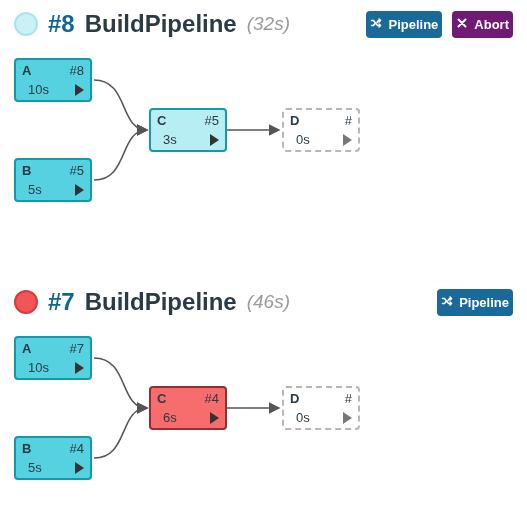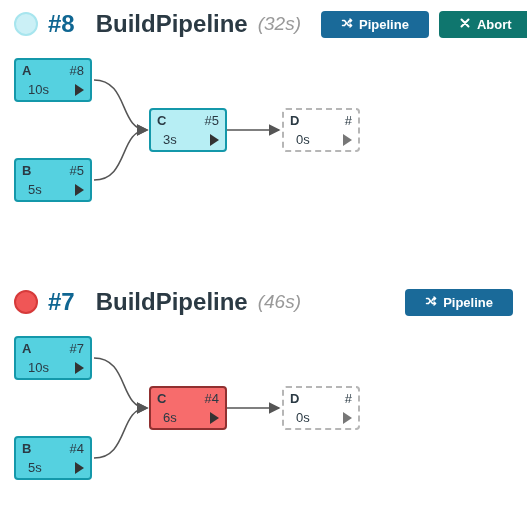--- a/index.html
+++ b/index.html
@@ -27,32 +27,32 @@
   .status-dot{
     width:24px;height:24px;border-radius:50%;
     flex:0 0 24px;
   }
   .status-running{background:#cbf0f6;border:2px solid #a7e5ee;}
   .status-fail{background:#f05656;border:2px solid #d63a3a;}
   .hlink{
     font-size:24px;font-weight:700;color:var(--blue);
     text-decoration:none;cursor:pointer;
   }
-  .hname{font-size:24px;font-weight:700;color:var(--text);margin-left:11px;}
+  .hname{font-size:24px;font-weight:700;color:var(--text);}
   .helapsed{font-size:19px;font-style:italic;color:var(--grey);text-align:right;}
   .spacer{flex:1;}
   .btn{
     display:inline-flex;align-items:center;gap:6px;
-    padding:6px 20px;border-radius:4px;
+    padding:6px 4px;border-radius:4px;
     font-size:13px;font-weight:700;color:#fff;
     cursor:pointer;border:none;
   }
   .btn svg{width:12px;height:12px;}
   .btn-blue{background:#1a6a99;}
-  .btn-red{background:#0f766e;}
+  .btn-red{background:#701a75;}
   .graph{position:relative;height:190px;margin-top:20px;}
   .node{
     position:absolute;width:78px;height:44px;
     border-radius:4px;
     padding:3px 6px 3px 6px;
     font-size:13px;
     cursor:default;
     overflow:hidden;
   }
   .node .nm{font-weight:700;}

